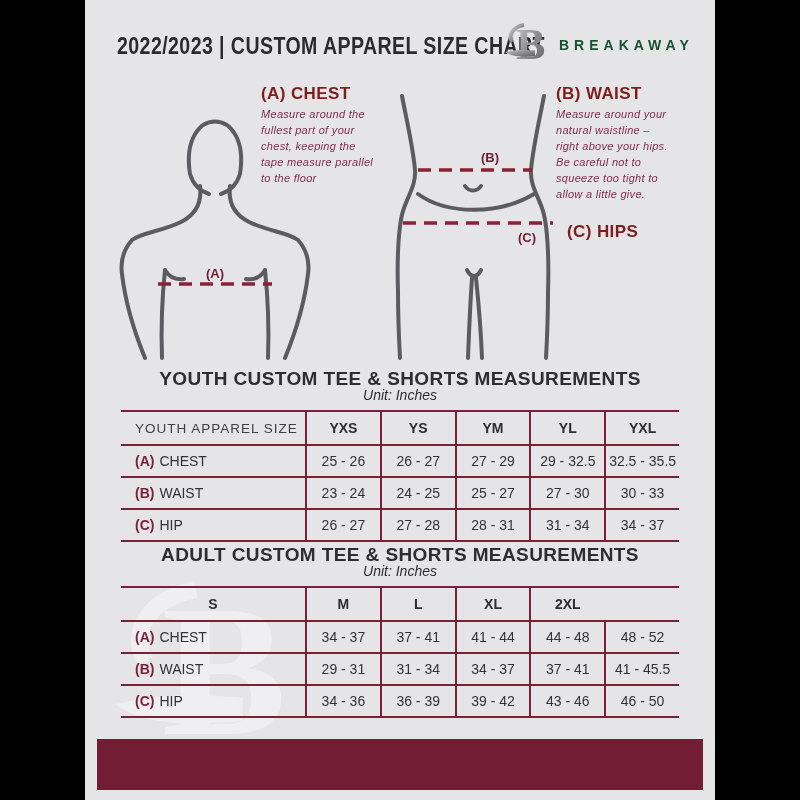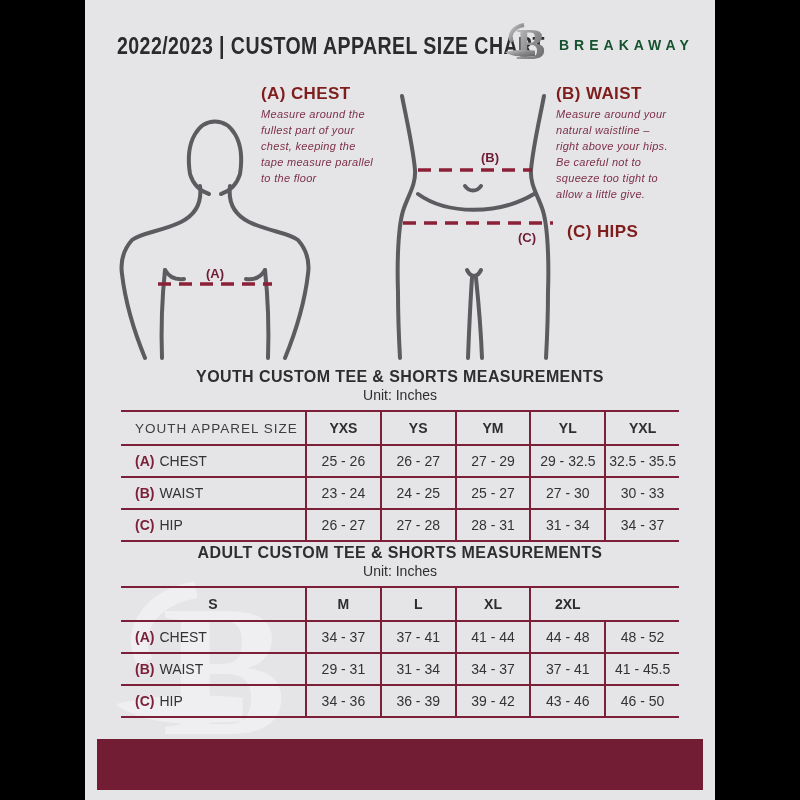--- a/index.html
+++ b/index.html
@@ -33,25 +33,25 @@
   .guide-heading{
     font-size:17px;font-weight:bold;color:#7f1d1d;letter-spacing:.4px;white-space:nowrap;
   }
   .guide-body{
     font-size:11px;font-style:italic;color:#7d3048;line-height:16px;
     letter-spacing:.3px;white-space:pre-line;
   }
 
   
   .section-title{
-    left:0;width:630px;text-align:center;font-size:16px;font-weight:bold;
+    left:0;width:630px;text-align:center;font-size:19px;font-weight:bold;
     color:#2e2e30;letter-spacing:.4px;
   }
   .section-unit{
-    left:0;width:630px;text-align:center;font-size:14px;color:#2e2e30;
+    left:0;width:630px;text-align:center;font-size:14px;font-style:italic;color:#2e2e30;
   }
 
   
   .size-table{
     left:36px;width:558px;border-top:2px solid #7b2038;z-index:2;background:transparent;
   }
   .trow{
     display:grid;grid-template-columns:184px repeat(5,1fr);
     border-bottom:2px solid #7b2038;
   }

